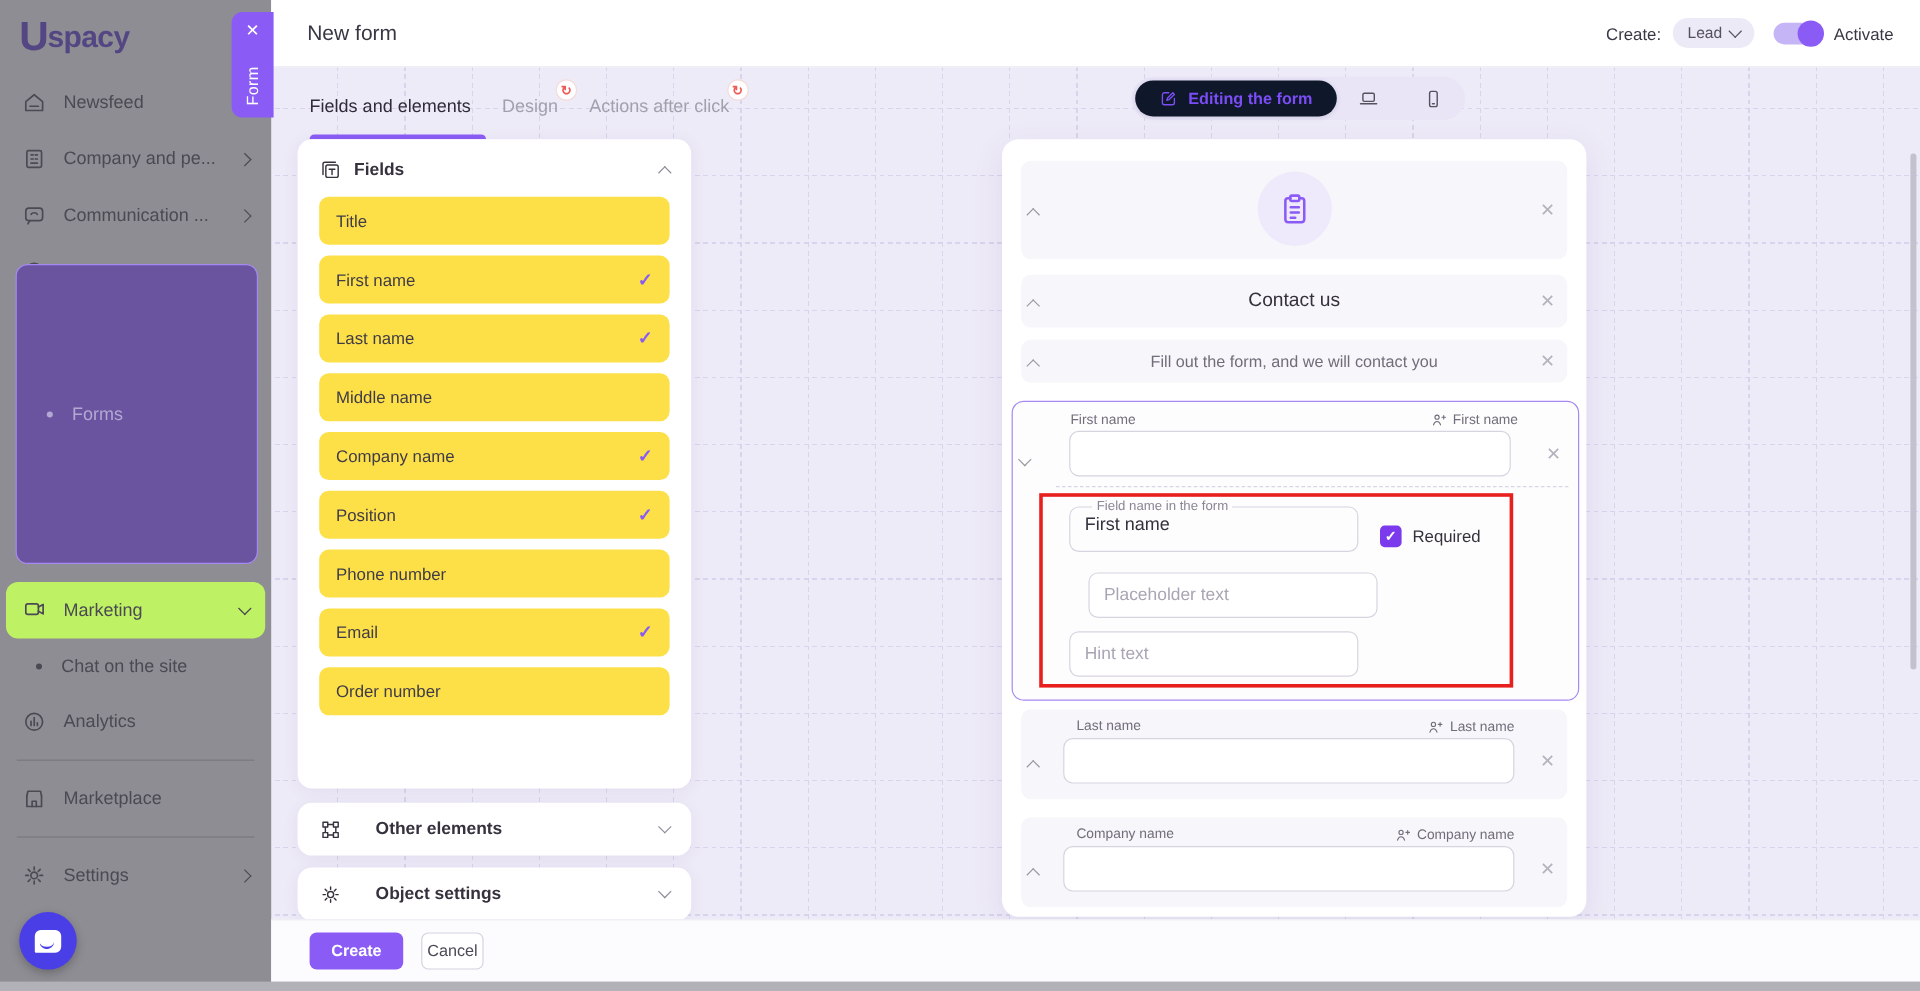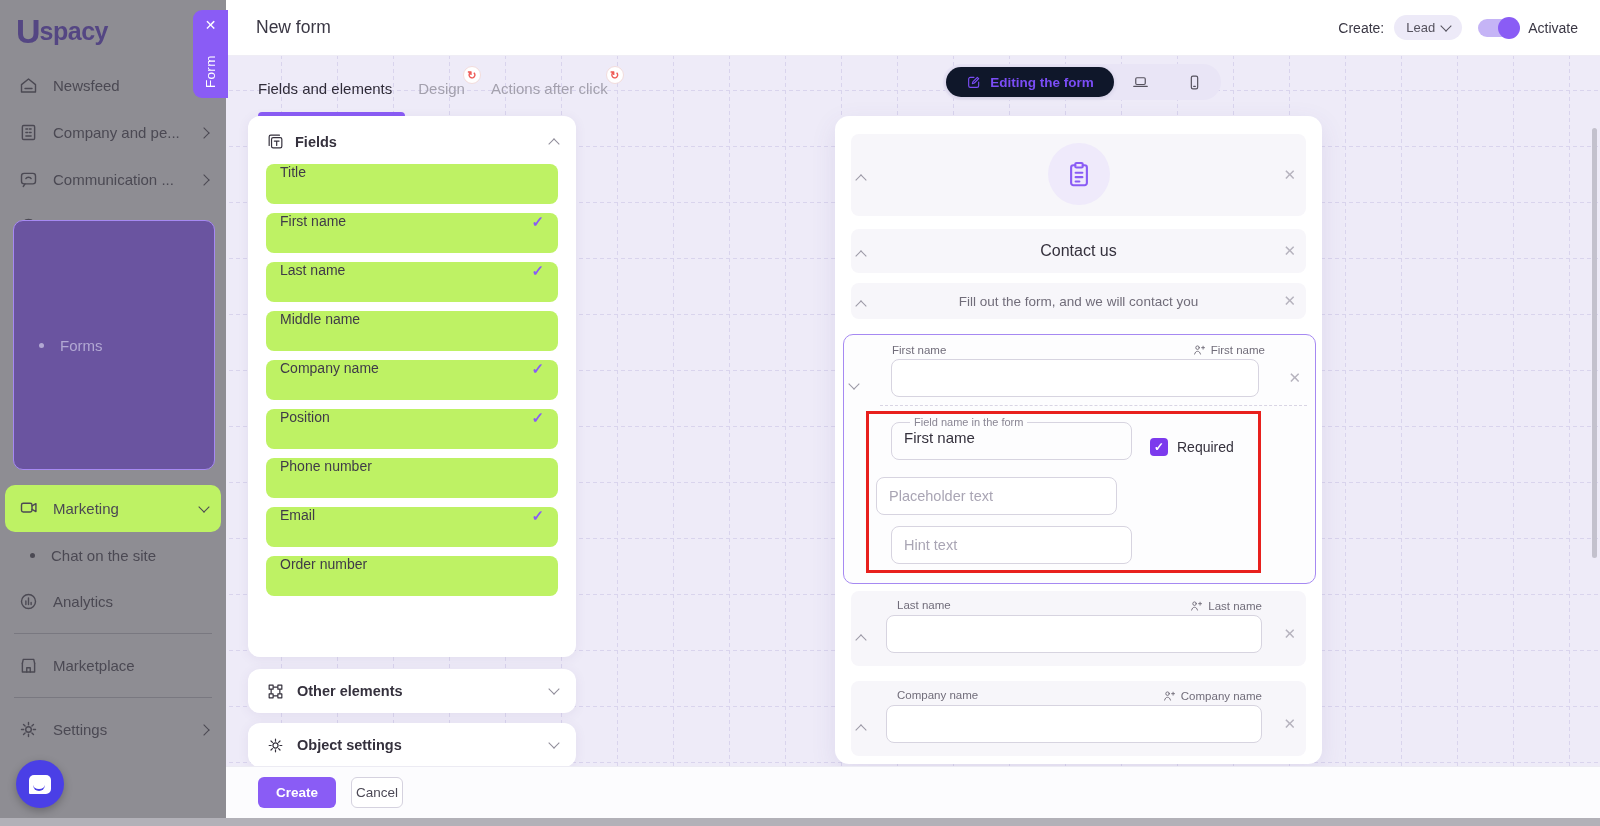--- a/index.html
+++ b/index.html
@@ -63,23 +63,23 @@
 
   
   .card { position:absolute; background:#fff; border-radius:12px; box-shadow:0 2px 12px rgba(85,70,130,.08); }
   .fields-card { left:22px; top:60px; width:328px; height:541px; padding:16px 18px 12px; }
   .card-hd { display:flex; align-items:center; gap:10px; font-size:14.5px; font-weight:600; color:#35313d; }
   .card-hd svg { width:19px; height:19px; stroke:#35313d; fill:none; stroke-width:1.5; stroke-linecap:round; stroke-linejoin:round; }
   .card-hd .chv { margin-left:auto; color:#8f8c99; }
   .search { margin-top:13px; width:100%; height:36px; border:1px solid #d7d4e0; border-radius:8px; padding:0 12px; font-size:14.5px; color:#35313d; outline:none; font-family:inherit; }
   .search::placeholder { color:#a9a5b4; }
   .flist { margin-top:13px; display:flex; flex-direction:column; gap:9px; }
-  .fitem { height:40px; background:#bef264; border-radius:8px; display:flex; align-items:flex-start; padding:0 14px; font-size:14px; font-weight:500; color:#3f3b48; cursor:pointer; }
+  .fitem { height:40px; background:#fde047; border-radius:8px; display:flex; align-items:center; padding:0 14px; font-size:14px; font-weight:500; color:#3f3b48; cursor:pointer; }
   .fitem .ck { margin-left:auto; color:#8a5cf5; font-size:15px; font-weight:700; }
-  .mini-card { left:22px; width:328px; height:44px; display:flex; align-items:center; gap:12px; padding:0 18px; font-size:14.5px; font-weight:600; color:#35313d; cursor:pointer; }
+  .mini-card { left:22px; width:328px; height:44px; display:flex; align-items:center; gap:28px; padding:0 18px; font-size:14.5px; font-weight:600; color:#35313d; cursor:pointer; }
   .mini-card svg { width:19px; height:19px; stroke:#35313d; fill:none; stroke-width:1.5; stroke-linecap:round; stroke-linejoin:round; }
   .mini-card .chv { margin-left:auto; color:#8f8c99; }
 
   
   .footer { position:absolute; left:226px; top:766px; width:1374px; height:52px; background:#fcfcfe; border-top:1px solid #ecebf3; z-index:4; display:flex; align-items:center; gap:15px; padding-left:32px; }
   .btn-primary { height:31px; padding:0 18px; background:#8a5cf5; color:#fff; font-size:13.5px; font-weight:600; border:none; border-radius:6px; cursor:pointer; font-family:inherit; }
   .btn-ghost { height:31px; padding:0 4px; background:#fff; color:#4c4956; font-size:13.5px; border:1px solid #d5d2df; border-radius:6px; cursor:pointer; font-family:inherit; }
   .bottom-strip { position:absolute; left:0; bottom:0; width:1600px; height:8px; background:#b2b1b8; z-index:7; }
   .vscroll { position:absolute; right:3px; top:128px; width:5px; height:430px; background:#c3c1cd; border-radius:3px; z-index:6; }
 
@@ -415,21 +415,21 @@
 
         <div class="redbox">
           <fieldset>
             <legend>Field name in the form</legend>
             <div class="val">First name</div>
           </fieldset>
           <div class="req">
             <span class="checkbox">✓</span>
             <span class="rl">Required</span>
           </div>
-          <input class="inpt" style="left: 7px; top: 63px; width: 241px;" placeholder="Placeholder text">
+          <input class="inpt" style="left: 38px; top: 63px; width: 241px;" placeholder="Placeholder text">
           <input class="inpt" style="left: 22px; top: 112px; width: 241px;" placeholder="Hint text">
         </div>
       </div>
 
       <div class="prow" style="top:475px;height:75px;">
         <span class="chvbox" style="top:44px;"><span class="chv u"></span></span>
         <span class="f-label collapsed-label">Last name</span>
         <span class="f-map collapsed-map">
           <svg viewBox="0 0 24 24">
               <circle cx="9.5" cy="8" r="3"></circle>

